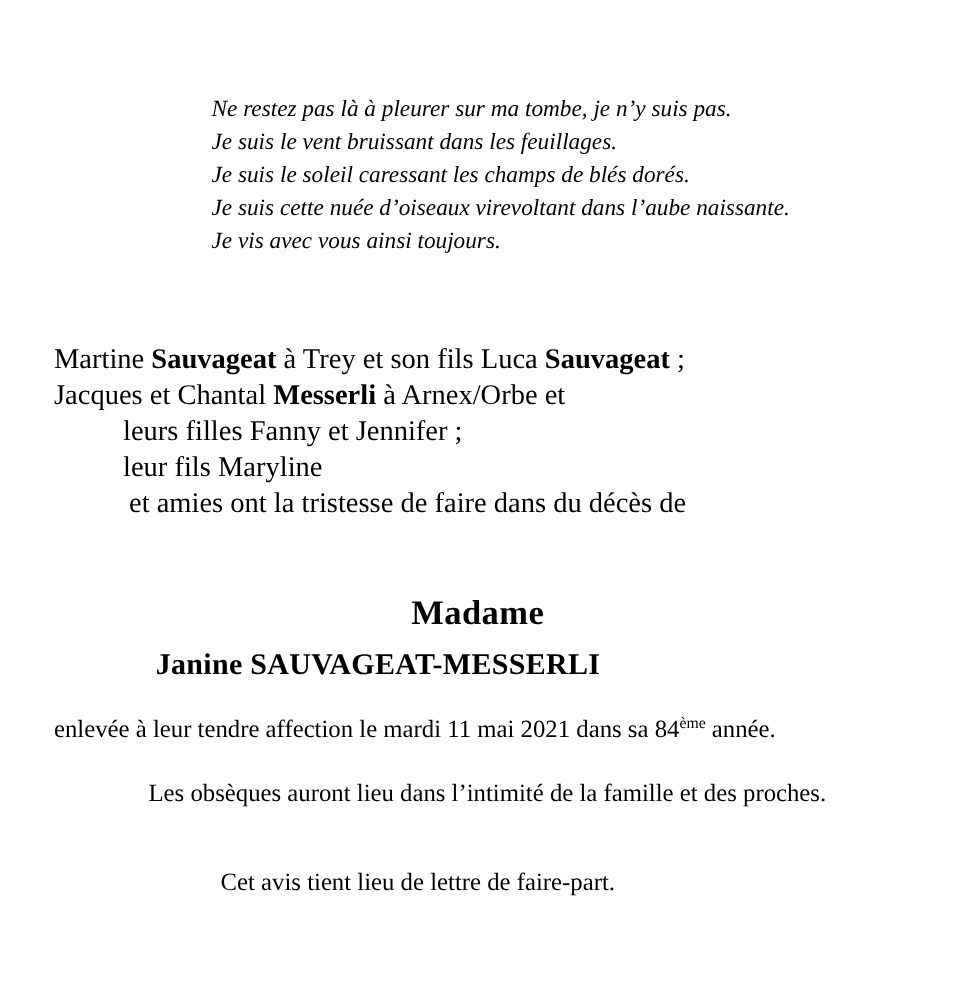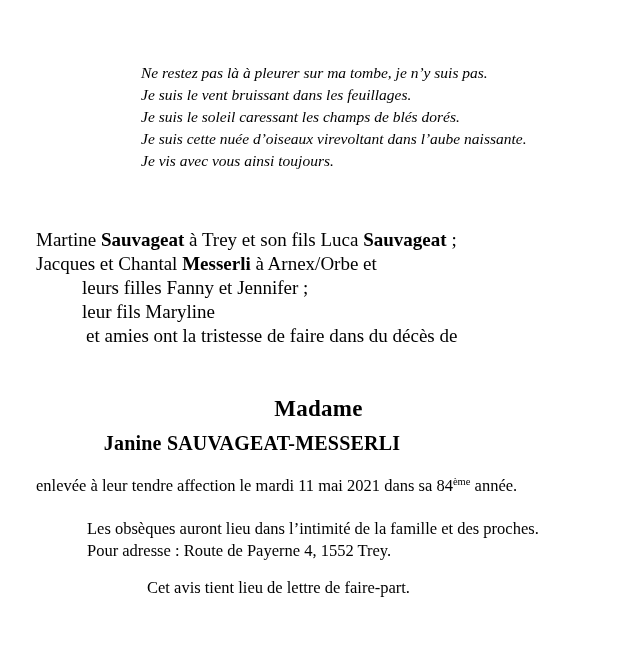--- a/index.html
+++ b/index.html
@@ -91,21 +91,21 @@
 
   
   .funeral {
     position: absolute;
     left: 87px;
     top: 518px;
     width: 530px;
     font-size: 16.5px;
     line-height: 22px;
   }
-  .funeral .line { white-space: nowrap; }
+  .funeral .line { white-space: nowrap; margin-left: 12px; }
 
   
   .closing {
     position: absolute;
     left: 0;
     top: 578px;
     width: 557px;
     text-align: center;
     font-size: 16.5px;
   }
@@ -137,18 +137,17 @@
 
   <div class="madame">Madame</div>
   <div class="deceased-name">Janine SAUVAGEAT-MESSERLI</div>
 
   <div class="death-line">
     <span>enlevée à leur tendre affection le mardi 11 mai 2021 dans sa 84</span><sup>ème</sup><span> année.</span>
   </div>
 
   <div class="funeral">
     <div class="line">Les obsèques auront lieu dans l’intimité de la famille et des proches.</div>
-    <div class="line">Pour adresse : Route de Payerne 4, 1552 Trey.</div>
   </div>
 
   <div class="closing">Cet avis tient lieu de lettre de faire-part.</div>
 
 </div>
 
 </body></html>

